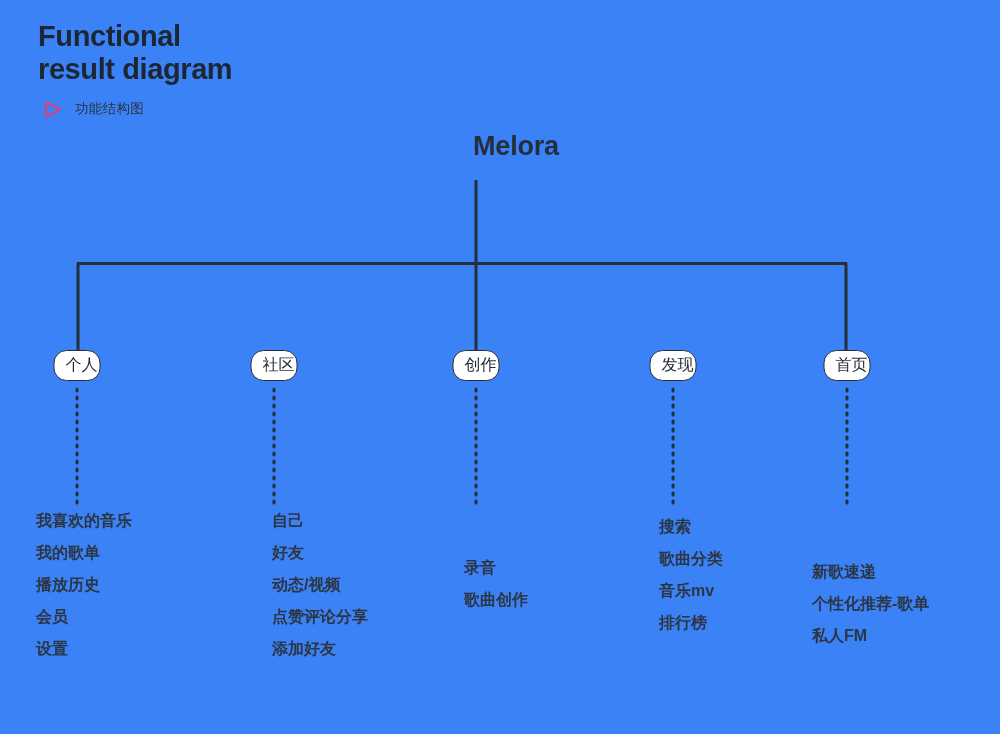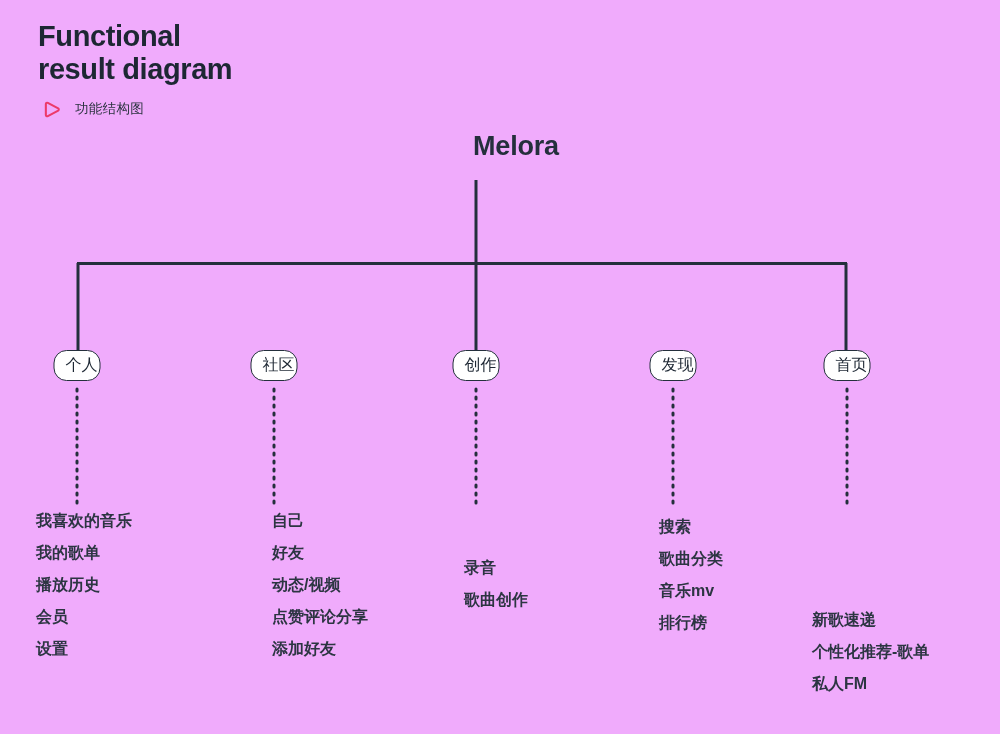--- a/index.html
+++ b/index.html
@@ -9,21 +9,21 @@
   }
   body {
     font-family: "Liberation Sans", "DejaVu Sans", sans-serif;
     color: #242f3c;
     -webkit-font-smoothing: antialiased;
   }
   #page {
     position: relative;
     width: 1000px;
     height: 734px;
-    background: #f0abfc;
+    background: #3b82f6;
     overflow: hidden;
   }
 
   
   .header {
     position: absolute;
     left: 38px;
     top: 20px;
   }
   .title {
@@ -105,21 +105,21 @@
     margin-bottom: 16px;
     white-space: nowrap;
     font-weight: bold;
   }
   .leaf-item:last-child { margin-bottom: 0; }
 
   .col-1 { left: 36px;  top: 513px; }
   .col-2 { left: 247px; top: 513px; margin-left: 25px; }
   .col-3 { left: 464px; top: 560px; }
   .col-4 { left: 659px; top: 519px; }
-  .col-5 { left: 812px; top: 564px; margin-top: 48px; }
+  .col-5 { left: 812px; top: 564px; }
 </style>
 </head>
 <body>
 
 <div id="page">
 
   <div class="header">
     <div class="title">Functional
 result diagram</div>
     <div class="subtitle-row">

